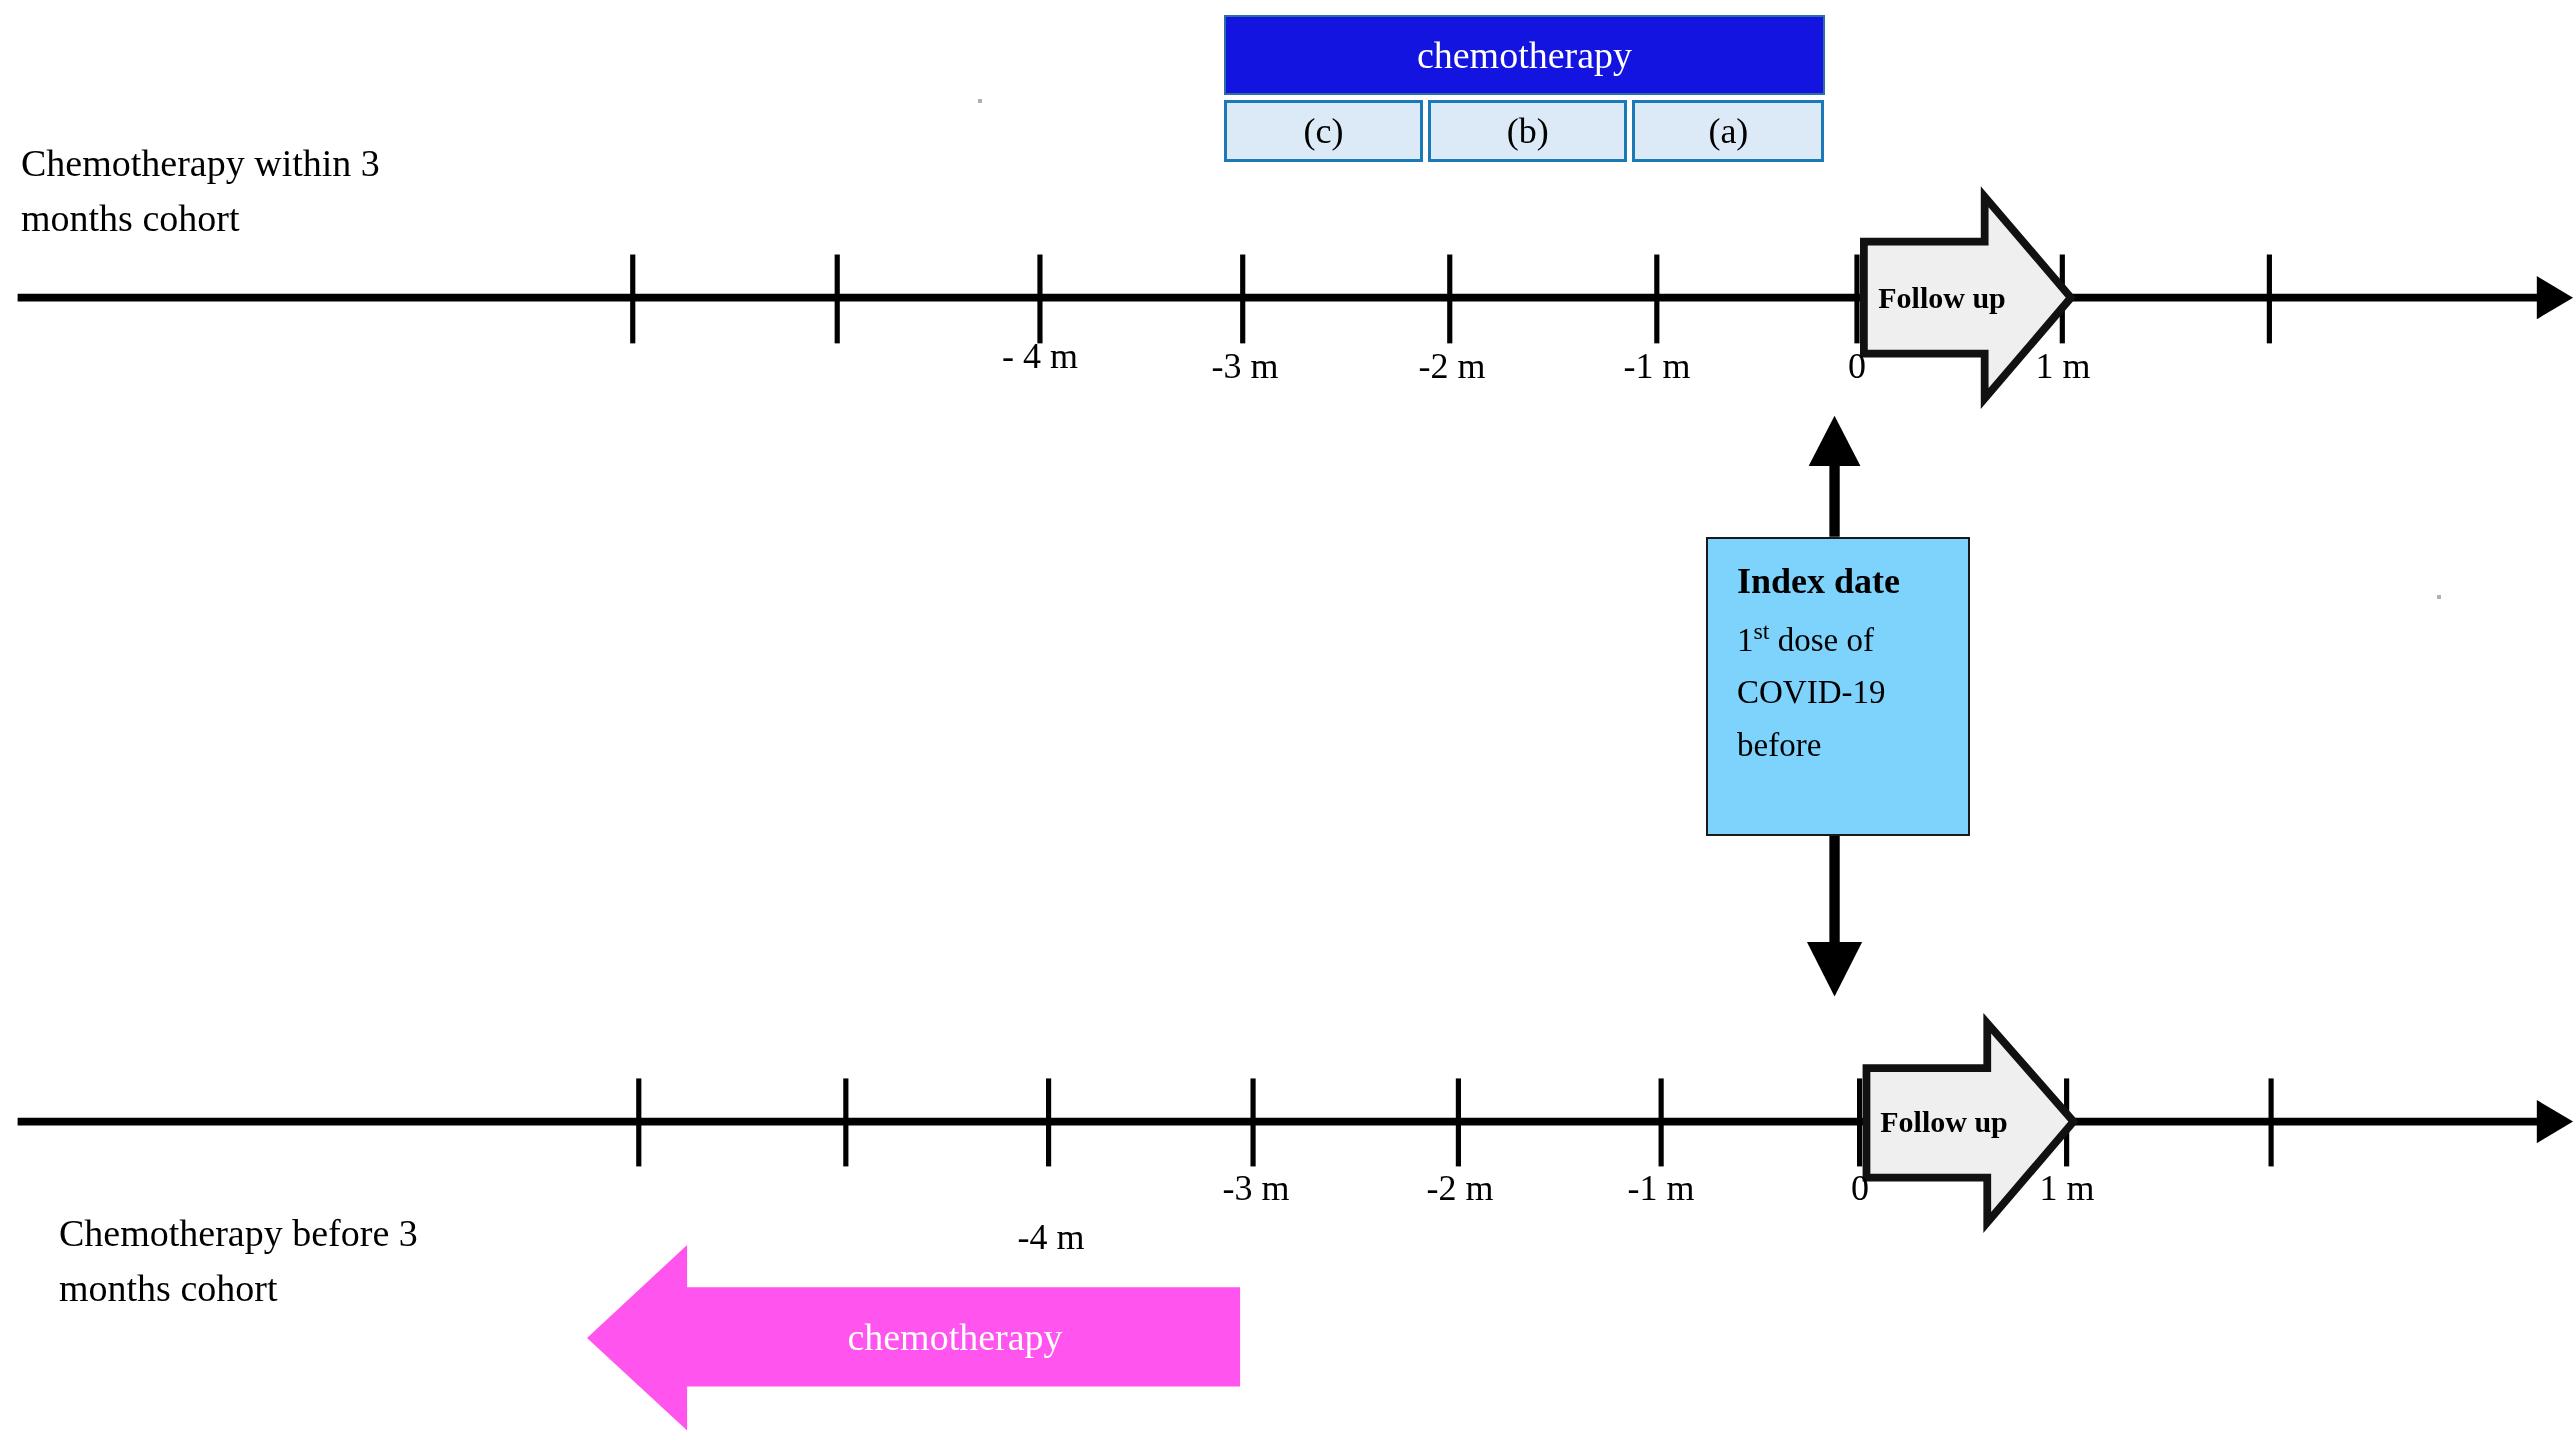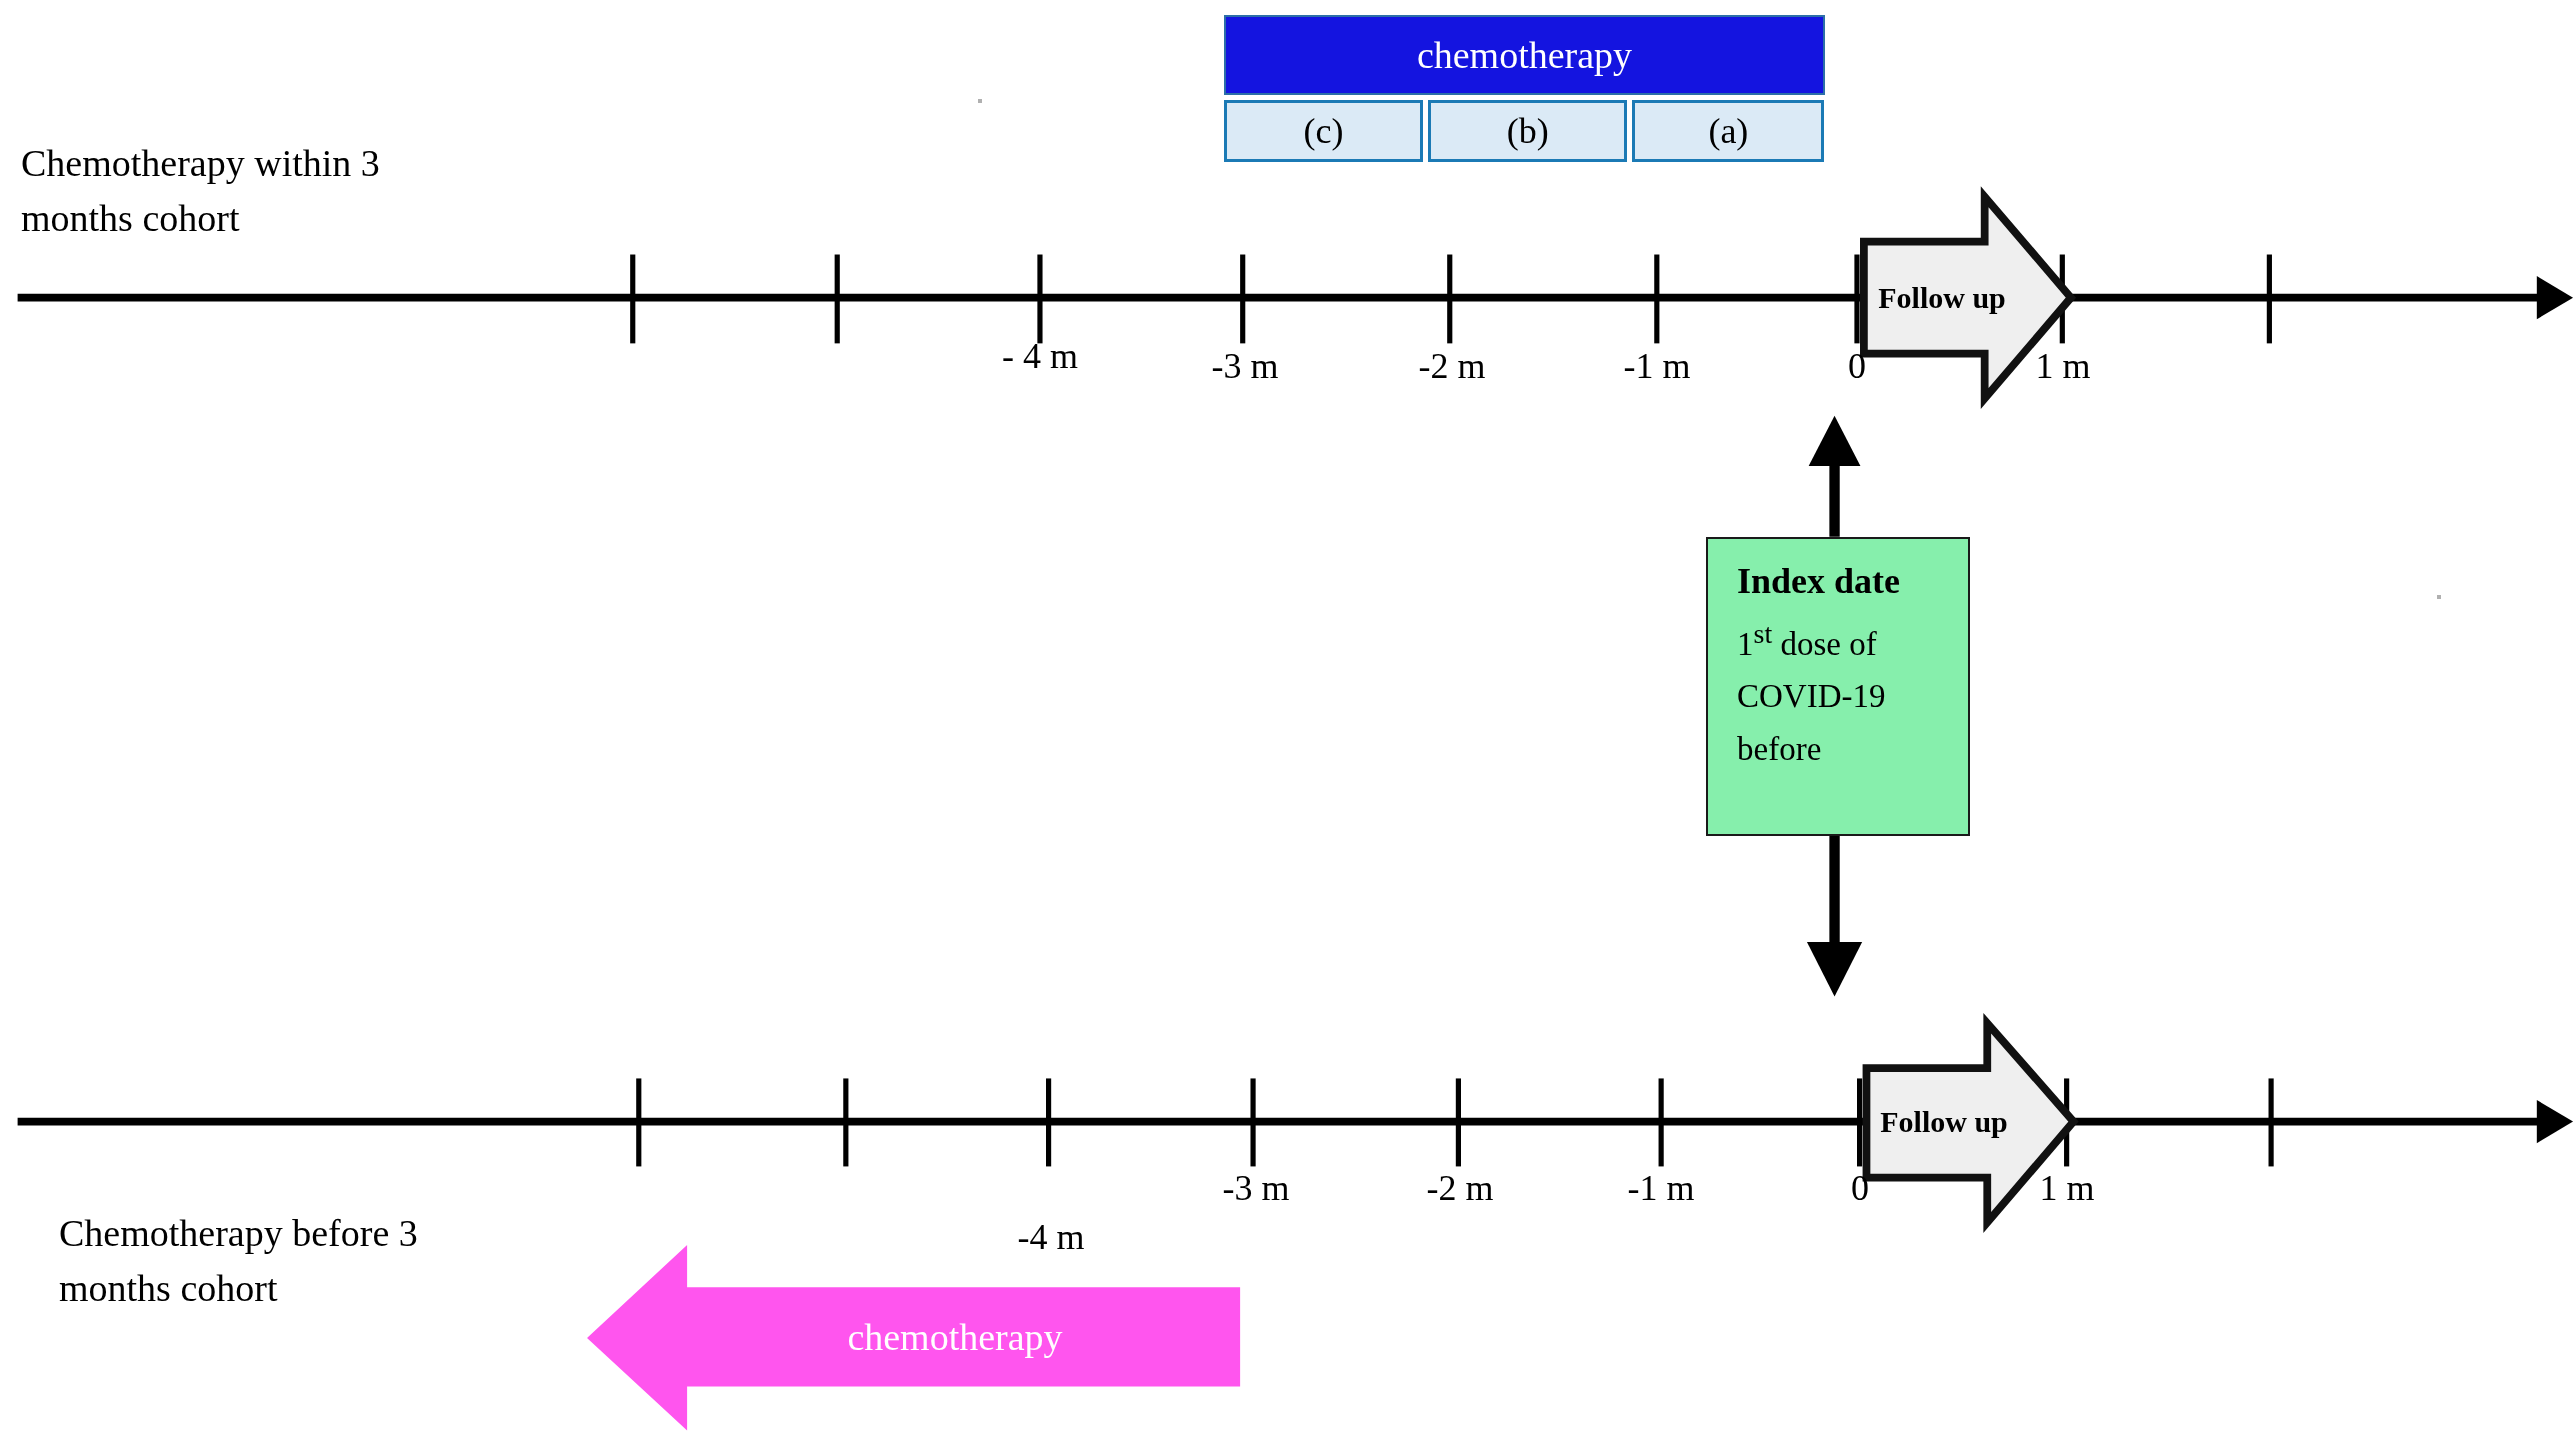--- a/index.html
+++ b/index.html
@@ -84,37 +84,37 @@
   }
 
   
   #index-box {
     position: absolute;
     left: 1706px;
     top: 537px;
     width: 264px;
     height: 299px;
     border: 2.6px solid #1a1a1a;
-    background: #86efac;
+    background: #7dd3fc;
     box-sizing: border-box;
     padding: 21px 0 0 29px;
   }
   #index-title {
     font-size: 36px;
     font-weight: bold;
     color: #000000;
     margin-bottom: 15.5px;
   }
   .index-line {
     font-size: 33px;
     color: #000000;
     margin-bottom: 15.5px;
     white-space: nowrap;
   }
-  .index-line sup { font-size: 28px; vertical-align: super; text-align: center; }
+  .index-line sup { font-size: 24px; vertical-align: super; text-align: center; }
 
   
   #pink-arrow-label {
     position: absolute;
     left: 955px;
     top: 1337px;
     transform: translate(-50%, -50%);
     font-size: 38px;
     color: #ffffff;
     white-space: nowrap;

